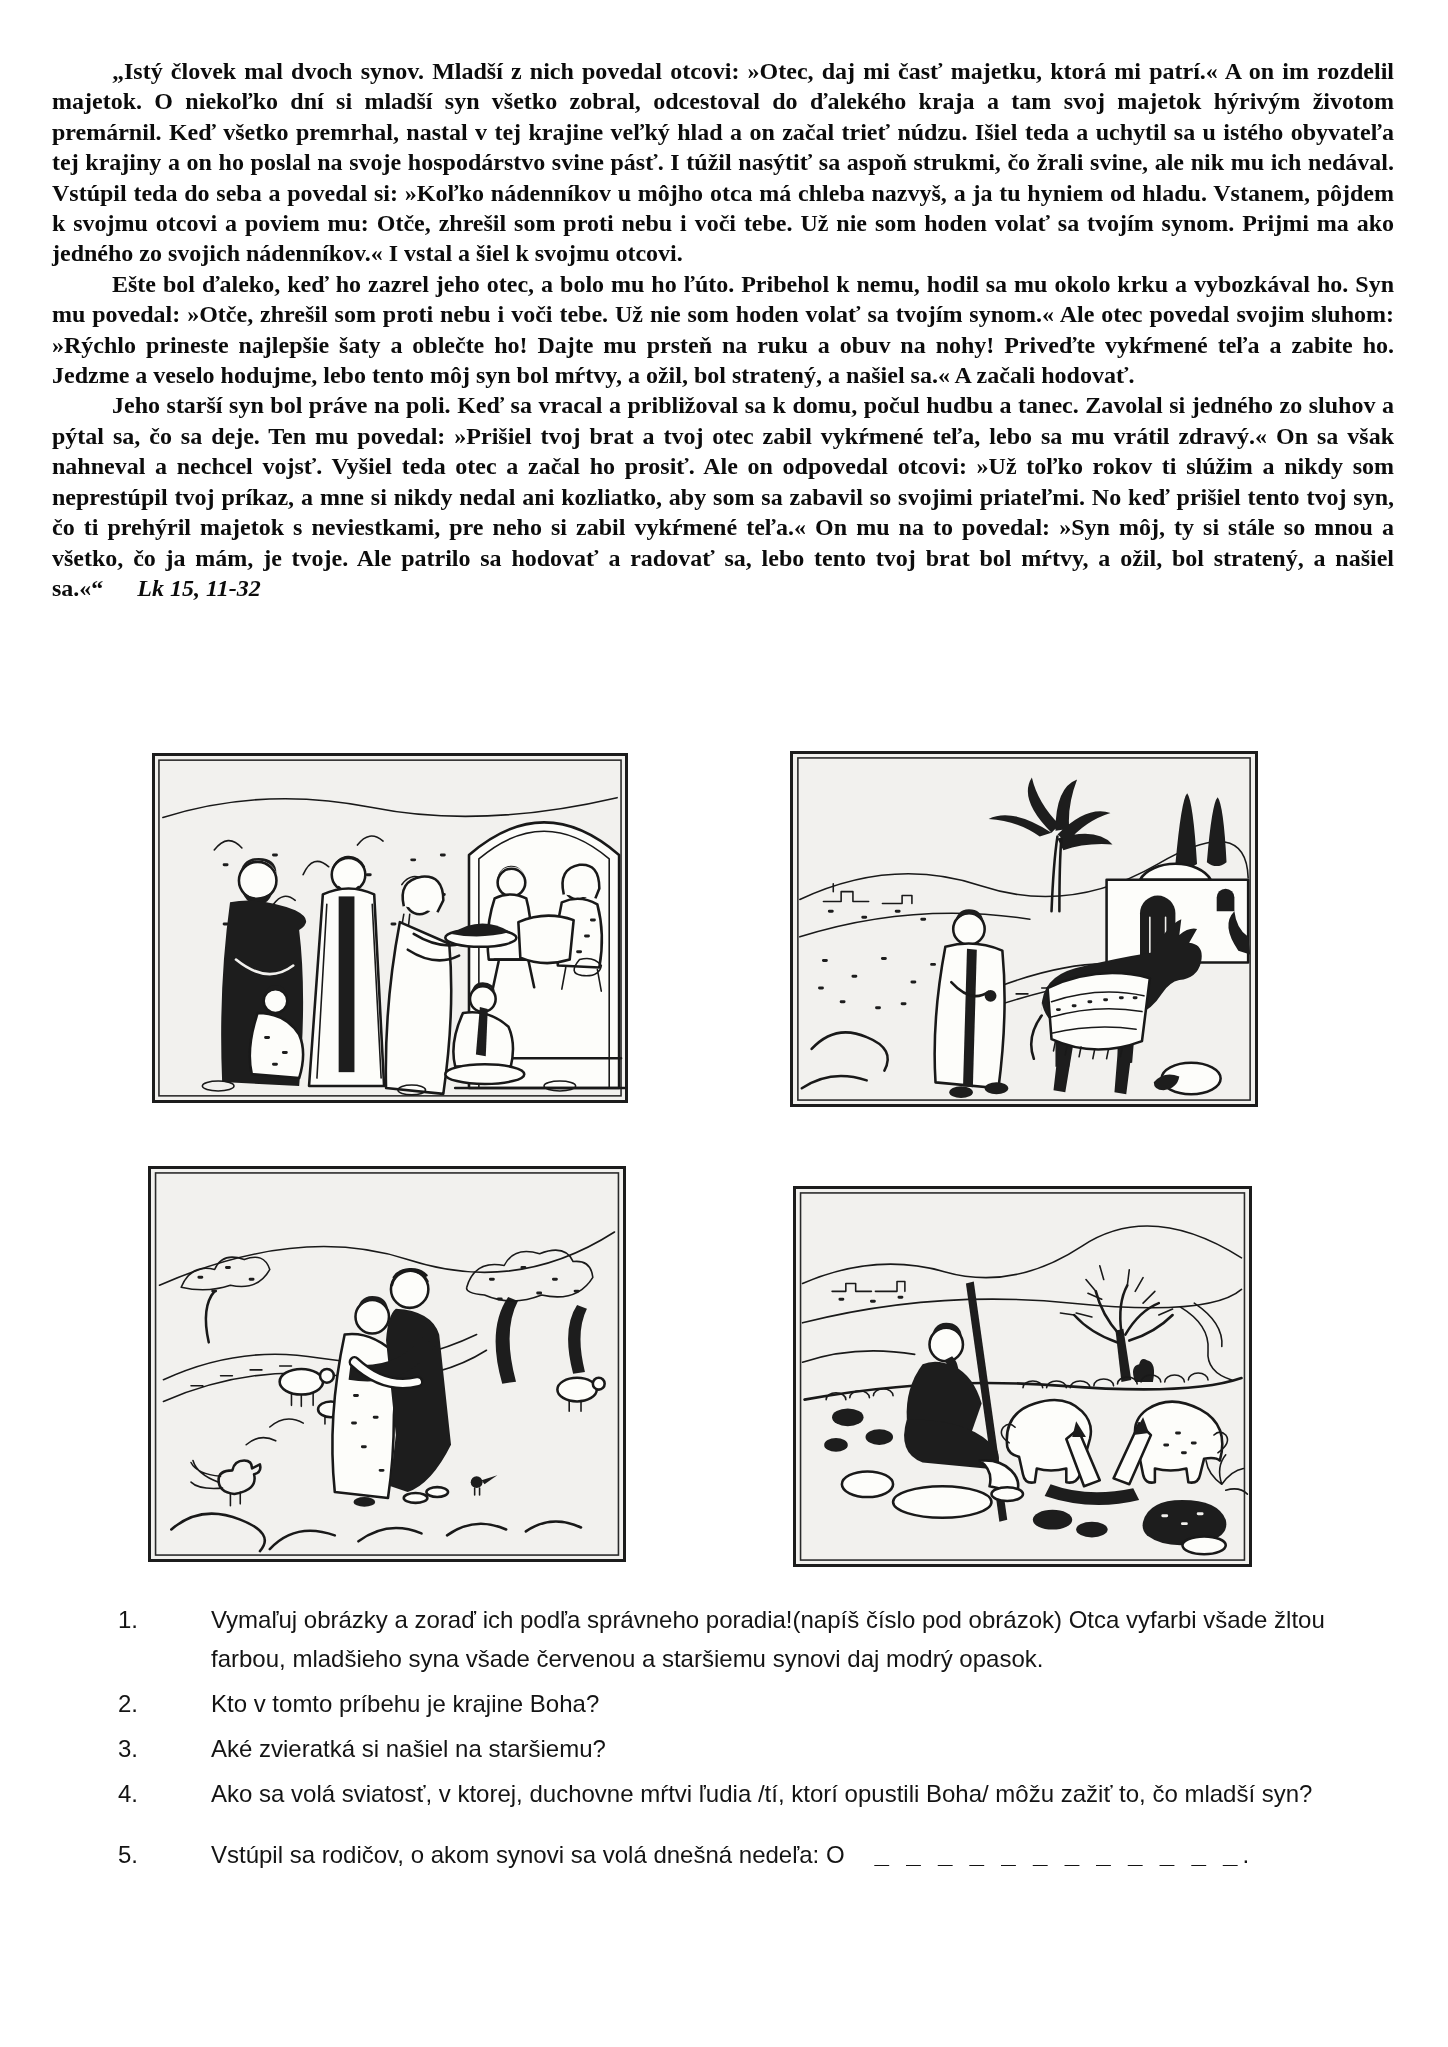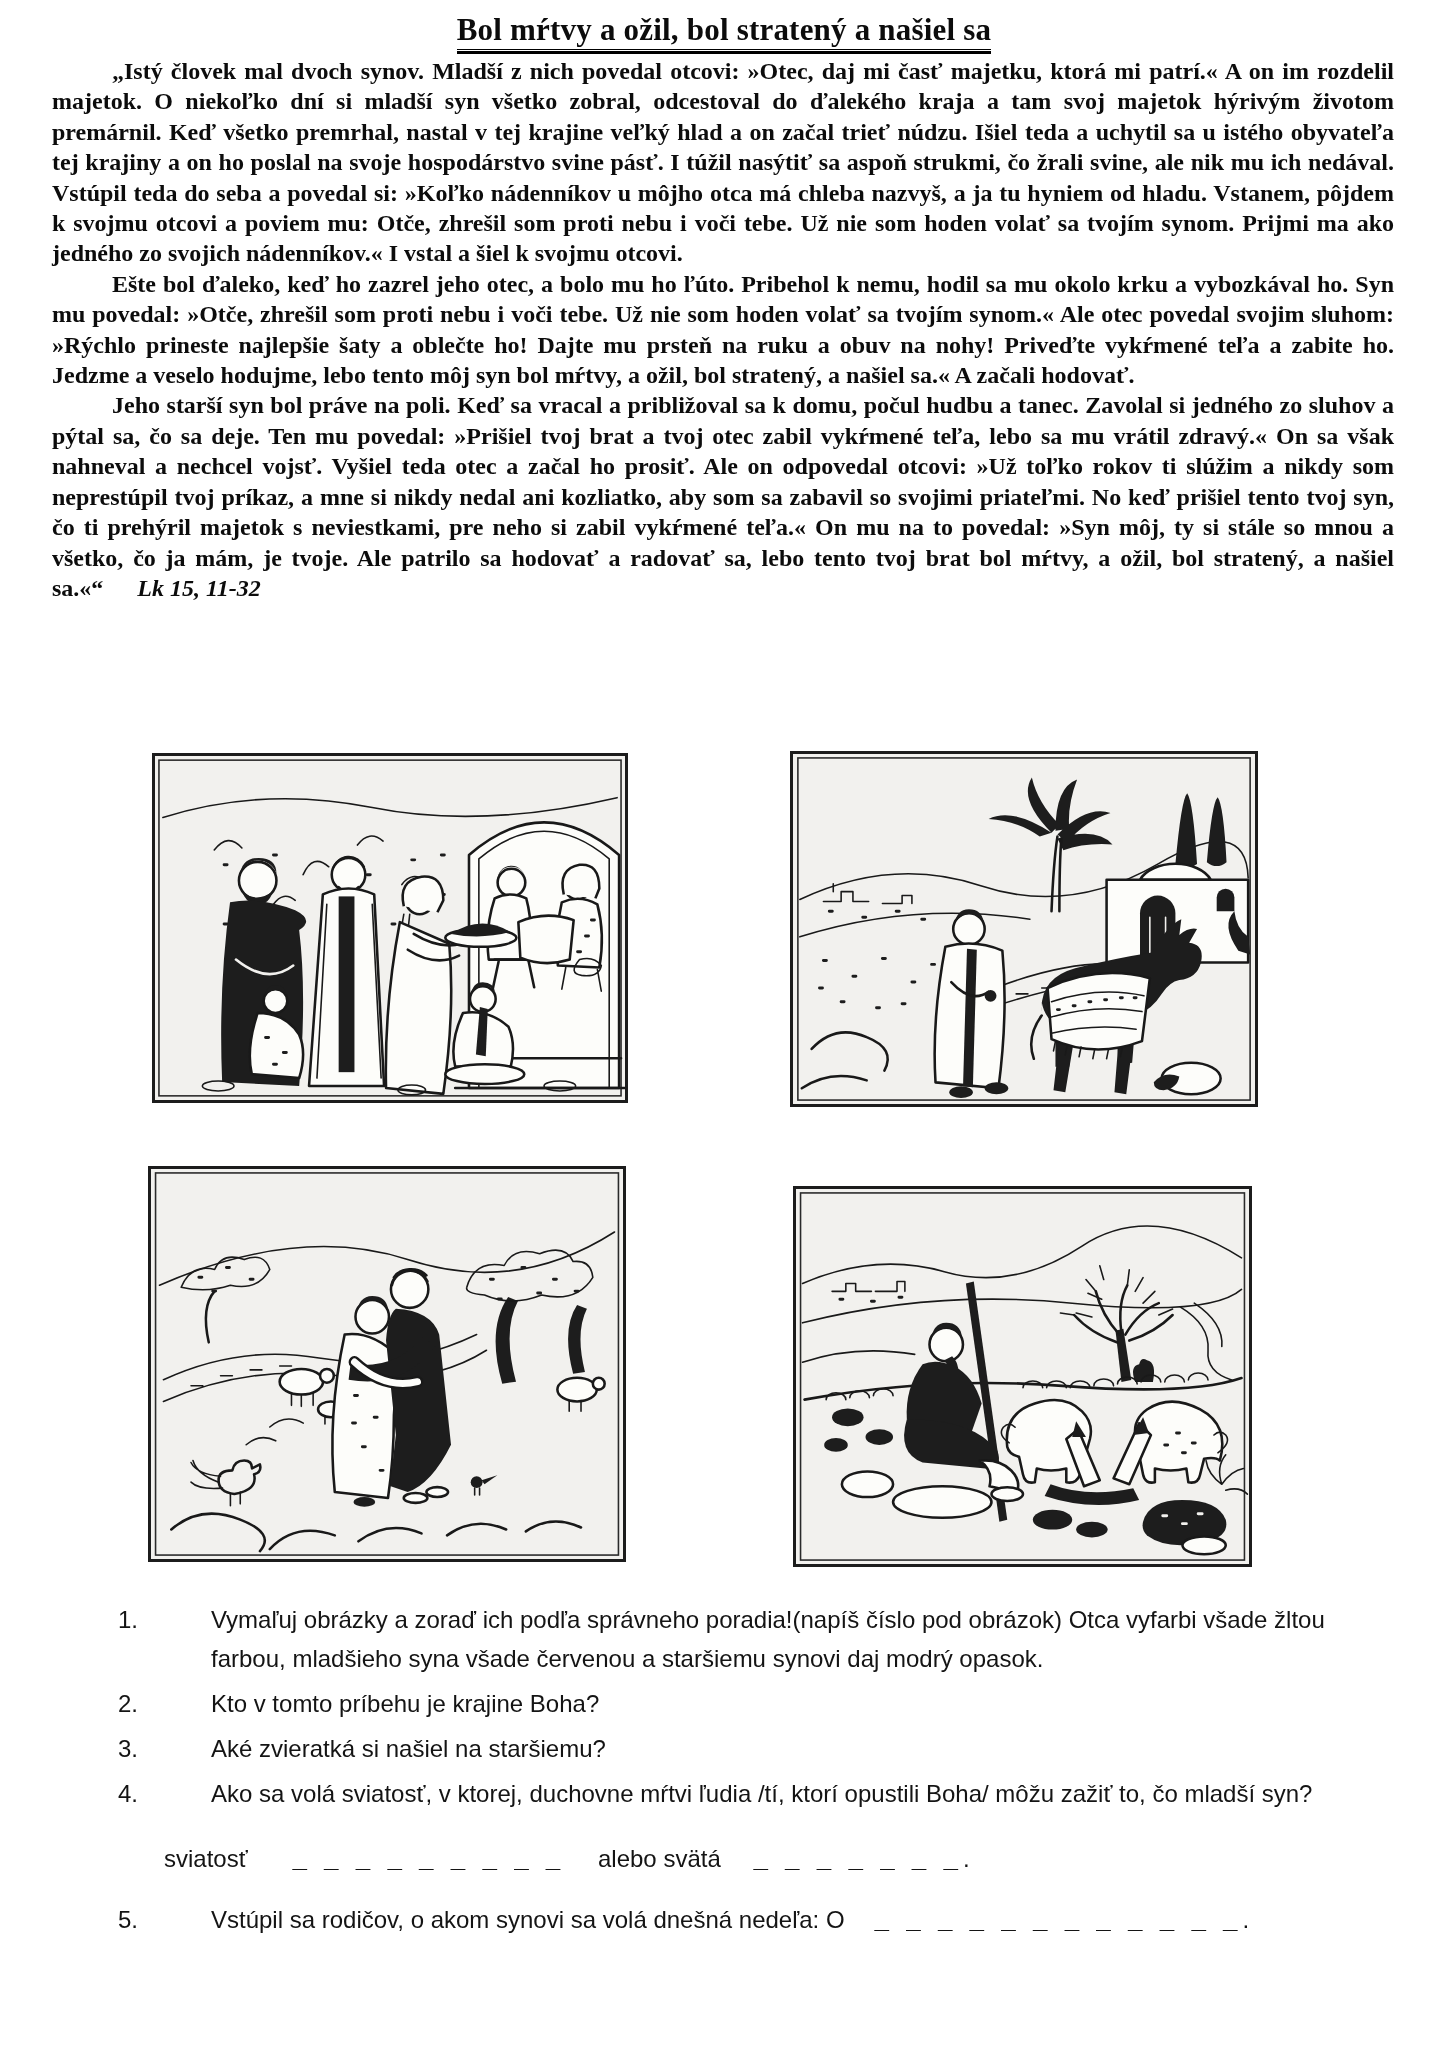--- a/index.html
+++ b/index.html
@@ -34,23 +34,20 @@
   .fill-line .gap-l{margin-left:38px;}
   .fill-line .gap-m{margin-left:26px;}
   .q-last{margin-top:22px;}
   .blank-inline{margin-left:30px;text-align:center;}
 </style>
 </head>
 <body>
 
 <div class="page">
 
-  <div class="title-wrap">
-    <span class="title-text">Bol mŕtvy a ožil, bol stratený a našiel sa</span>
-  </div>
 
   <div class="body-text">
     <p>„Istý človek mal dvoch synov. Mladší z nich povedal otcovi: »Otec, daj mi časť majetku, ktorá mi patrí.« A on im rozdelil majetok. O niekoľko dní si mladší syn všetko zobral, odcestoval do ďalekého kraja a tam svoj majetok hýrivým životom premárnil. Keď všetko premrhal, nastal v tej krajine veľký hlad a on začal trieť núdzu. Išiel teda a uchytil sa u istého obyvateľa tej krajiny a on ho poslal na svoje hospodárstvo svine pásť. I túžil nasýtiť sa aspoň strukmi, čo žrali svine, ale nik mu ich nedával. Vstúpil teda do seba a povedal si: »Koľko nádenníkov u môjho otca má chleba nazvyš, a ja tu hyniem od hladu. Vstanem, pôjdem k svojmu otcovi a poviem mu: Otče, zhrešil som proti nebu i voči tebe. Už nie som hoden volať sa tvojím synom. Prijmi ma ako jedného zo svojich nádenníkov.« I vstal a šiel k svojmu otcovi.</p>
     <p>Ešte bol ďaleko, keď ho zazrel jeho otec, a bolo mu ho ľúto. Pribehol k nemu, hodil sa mu okolo krku a vybozkával ho. Syn mu povedal: »Otče, zhrešil som proti nebu i voči tebe. Už nie som hoden volať sa tvojím synom.« Ale otec povedal svojim sluhom: »Rýchlo prineste najlepšie šaty a oblečte ho! Dajte mu prsteň na ruku a obuv na nohy! Priveďte vykŕmené teľa a zabite ho. Jedzme a veselo hodujme, lebo tento môj syn bol mŕtvy, a ožil, bol stratený, a našiel sa.« A začali hodovať.</p>
     <p><span>Jeho starší syn bol práve na poli. Keď sa vracal a približoval sa k domu, počul hudbu a tanec. Zavolal si jedného zo sluhov a pýtal sa, čo sa deje. Ten mu povedal: »Prišiel tvoj brat a tvoj otec zabil vykŕmené teľa, lebo sa mu vrátil zdravý.« On sa však nahneval a nechcel vojsť. Vyšiel teda otec a začal ho prosiť. Ale on odpovedal otcovi: »Už toľko rokov ti slúžim a nikdy som neprestúpil tvoj príkaz, a mne si nikdy nedal ani kozliatko, aby som sa zabavil so svojimi priateľmi. No keď prišiel tento tvoj syn, čo ti prehýril majetok s neviestkami, pre neho si zabil vykŕmené teľa.« On mu na to povedal: »Syn môj, ty si stále so mnou a všetko, čo ja mám, je tvoje. Ale patrilo sa hodovať a radovať sa, lebo tento tvoj brat bol mŕtvy, a ožil, bol stratený, a našiel sa.«“</span><span class="citation">Lk 15, 11-32</span></p>
   </div>
 
   <div class="ill" style="left:152px;top:753px;width:476px;height:350px;">
     <svg viewBox="0 0 476 348" aria-label="feast-celebration-scene">
       <rect class="frame" x="4" y="4" width="468" height="340"></rect>
@@ -271,25 +268,19 @@
       <span class="q-text">Kto v tomto príbehu je krajine Boha?</span>
     </div>
     <div class="q-row">
       <span class="q-num">3.</span>
       <span class="q-text">Aké zvieratká si našiel na staršiemu?</span>
     </div>
     <div class="q-row">
       <span class="q-num">4.</span>
       <span class="q-text">Ako sa volá sviatosť, v ktorej, duchovne mŕtvi ľudia /tí, ktorí opustili Boha/ môžu zažiť to, čo mladší syn?</span>
     </div>
-    <div class="fill-line">
-      <span>sviatosť</span>
-      <span class="blank gap-l">_ _ _ _ _ _ _ _ _</span>
-      <span class="gap-m">alebo svätá</span>
-      <span class="blank gap-m">_ _ _ _ _ _ _</span><span>.</span>
-    </div>
     <div class="q-row q-last">
       <span class="q-num">5.</span>
       <span class="q-text"><span>Vstúpil sa rodičov, o akom synovi sa volá dnešná nedeľa: O</span><span class="blank blank-inline">_ _ _ _ _ _ _ _ _ _ _ _</span><span>.</span></span>
     </div>
   </div>
 
 </div>
 
 </body></html>

